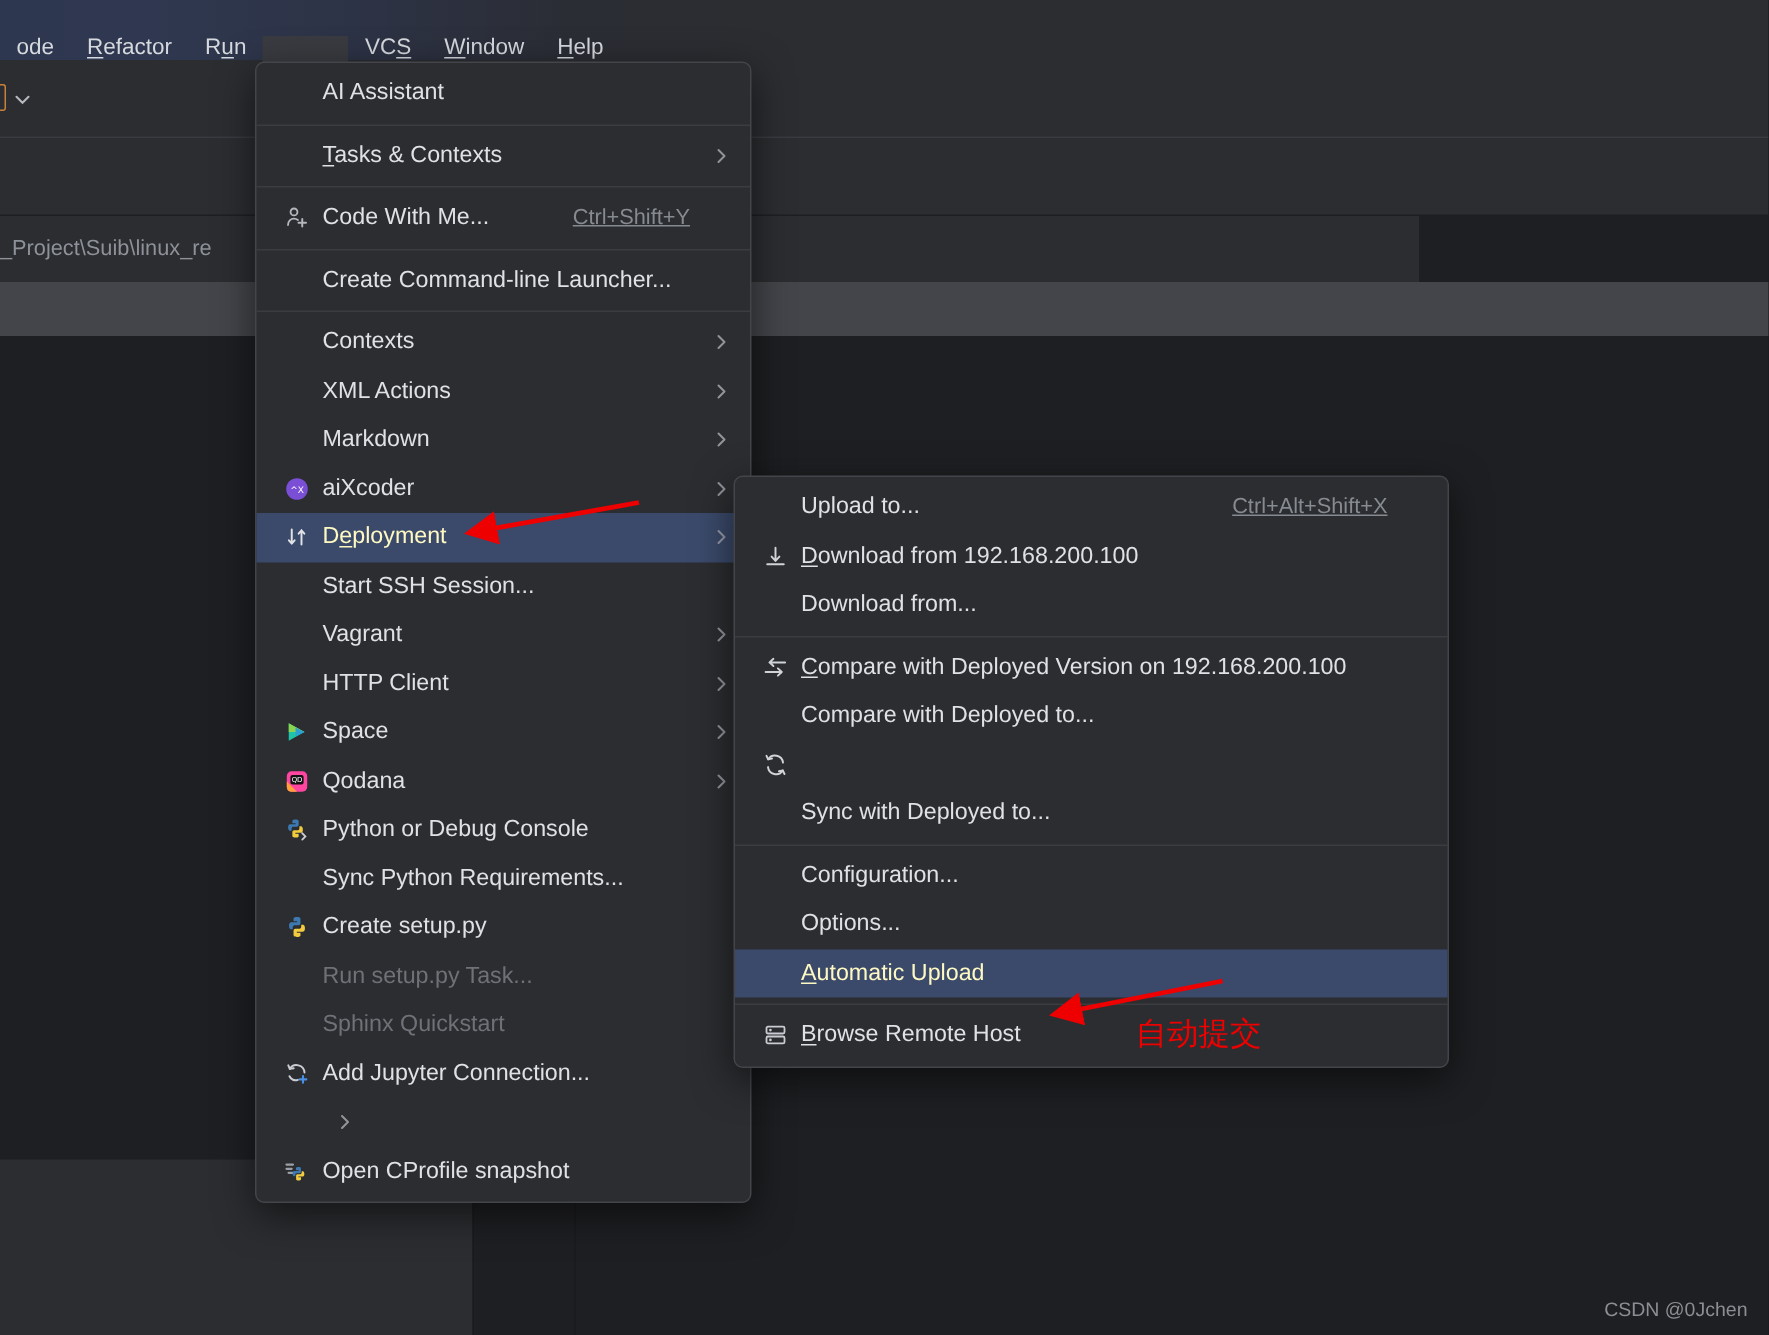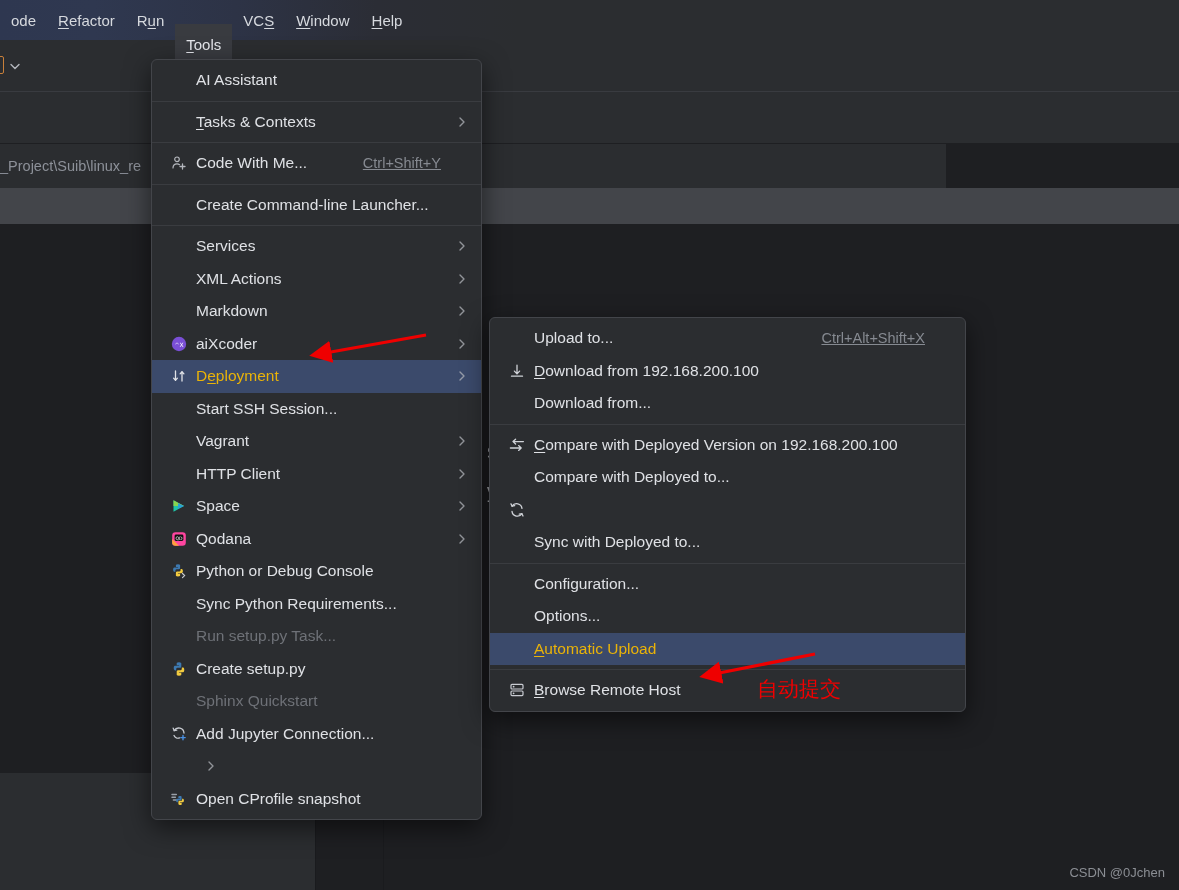--- a/index.html
+++ b/index.html
@@ -14,21 +14,21 @@
   
   .ide-bg { position: absolute; inset: 0; background: #1e1f22; }
 
   .menubar {
     position: absolute; left: 0; top: 0; width: 1179px; height: 40px;
     background: linear-gradient(to right, #2e3750 0%, #2f3850 8%, #2d3346 20%, #2b2d35 32%, #2b2d30 44%, #2b2d30 100%);
     display: flex; align-items: center;
   }
   .menubar .mi {
     font-size: 15px; color: #d6d9de; padding: 0 11px; height: 40px;
-    display: flex; align-items: center; white-space: nowrap;
+    display: flex; align-items: flex-end; white-space: nowrap;
   }
   .menubar .mi.active { background: #393b40; color: #e4e6eb; margin-top: 48px; }
   .menubar .mi u { text-decoration: underline; text-underline-offset: 2px; }
 
   .toolbar-row {
     position: absolute; left: 0; top: 40px; width: 1179px; height: 52px;
     background: #2b2d30; border-bottom: 1px solid #393b40;
   }
   .run-chip {
     position: absolute; left: -6px; top: 16px; width: 10px; height: 18px;
@@ -91,21 +91,21 @@
   .menu-item .lbl {
     font-size: 15.5px; color: #dfe1e5; margin-left: 6px; flex: 1;
   }
   .menu-item .lbl u { text-decoration: underline; text-underline-offset: 2px; }
   .menu-item.dim .lbl { color: #6e7177; }
   .menu-item .acc {
     font-size: 14.5px; color: #868a91; margin-left: 26px; text-decoration: underline;
   }
   .menu-item .arrow { width: 14px; margin-left: 14px; opacity: .75; }
   .menu-item.sel { background: #3b4a6b; }
-  .menu-item.sel .lbl { color: #eab308; }
+  .menu-item.sel .lbl { color: #fef9c3; }
   .menu-sep { height: 1px; background: #3a3c40; margin: 4px 0; }
 
   svg { display: block; }
 
   
   .anno-arrow { position: absolute; pointer-events: none; }
   .anno-text {
     position: absolute; color: #ef0000; font-size: 21px;
     font-family: Liberation Sans, sans-serif; white-space: nowrap;
   }
@@ -165,21 +165,21 @@
           <span><u>W</u>indow</span>
         </div>
       <div class="mi">
           <span><u>H</u>elp</span>
         </div>
     </div>
 
     <div class="watermark">CSDN @0Jchen</div>
   </div>
 
-  <div class="menu" id="tools-menu" style="left:151px; top:41px; width:331px;margin-top:18px;">
+  <div class="menu" id="tools-menu" style="left:170px; top:41px; width:331px;">
       <div class="menu-item">
         <span class="ic"></span>
         <span class="lbl">AI Assistant</span>
         <span class="arrow"></span>
       </div>
       <div class="menu-sep"></div>
       <div class="menu-item">
         <span class="ic"></span>
         <span class="lbl"><u>T</u>asks &amp; Contexts</span>
         <span class="arrow">
@@ -203,21 +203,21 @@
       </div>
       <div class="menu-sep"></div>
       <div class="menu-item">
         <span class="ic"></span>
         <span class="lbl">Create Command-line Launcher...</span>
         <span class="arrow"></span>
       </div>
       <div class="menu-sep"></div>
       <div class="menu-item">
         <span class="ic"></span>
-        <span class="lbl">Services</span>
+        <span class="lbl">Contexts</span>
         <span class="arrow">
           <svg width="14" height="14" viewBox="0 0 14 14">
             <path d="M5 3 L9 7 L5 11" stroke="#b4b7bd" stroke-width="1.35" fill="none" stroke-linecap="round" stroke-linejoin="round"></path>
           </svg>
         </span>
       </div>
       <div class="menu-item">
         <span class="ic"></span>
         <span class="lbl">XML Actions</span>
         <span class="arrow">
@@ -326,33 +326,33 @@
           </svg>
         </span>
         <span class="lbl">Python or Debug Console</span>
         <span class="arrow"></span>
       </div>
       <div class="menu-item">
         <span class="ic"></span>
         <span class="lbl">Sync Python Requirements...</span>
         <span class="arrow"></span>
       </div>
-      <div class="menu-item dim">
-        <span class="ic"></span>
-        <span class="lbl">Run setup.py Task...</span>
-        <span class="arrow"></span>
-      </div>
       <div class="menu-item">
         <span class="ic">
           <svg width="16" height="16" viewBox="0 0 16 16">
             <path d="M8 1.3c-2.4 0-2.3 1-2.3 1v1.9h2.4v.6H4.3s-1.6-.2-1.6 2.3 1.4 2.4 1.4 2.4h1.1V8.3s-.1-1.5 1.4-1.5h2.3s1.4 0 1.4-1.3V2.6S10.4 1.3 8 1.3Z" fill="#3d79b0"></path>
             <path d="M8 14.7c2.4 0 2.3-1 2.3-1v-1.9H7.9v-.6h3.8s1.6.2 1.6-2.3-1.4-2.4-1.4-2.4h-1.1v1.2s.1 1.5-1.4 1.5H7.1s-1.4 0-1.4 1.3v2.9S5.6 14.7 8 14.7Z" fill="#f2cb3f"></path>
           </svg>
         </span>
         <span class="lbl">Create setup.py</span>
+        <span class="arrow"></span>
+      </div>
+      <div class="menu-item dim">
+        <span class="ic"></span>
+        <span class="lbl">Run setup.py Task...</span>
         <span class="arrow"></span>
       </div>
       <div class="menu-item dim">
         <span class="ic"></span>
         <span class="lbl">Sphinx Quickstart</span>
         <span class="arrow"></span>
       </div>
       <div class="menu-item">
         <span class="ic">
           <svg width="16" height="16" viewBox="0 0 16 16">

